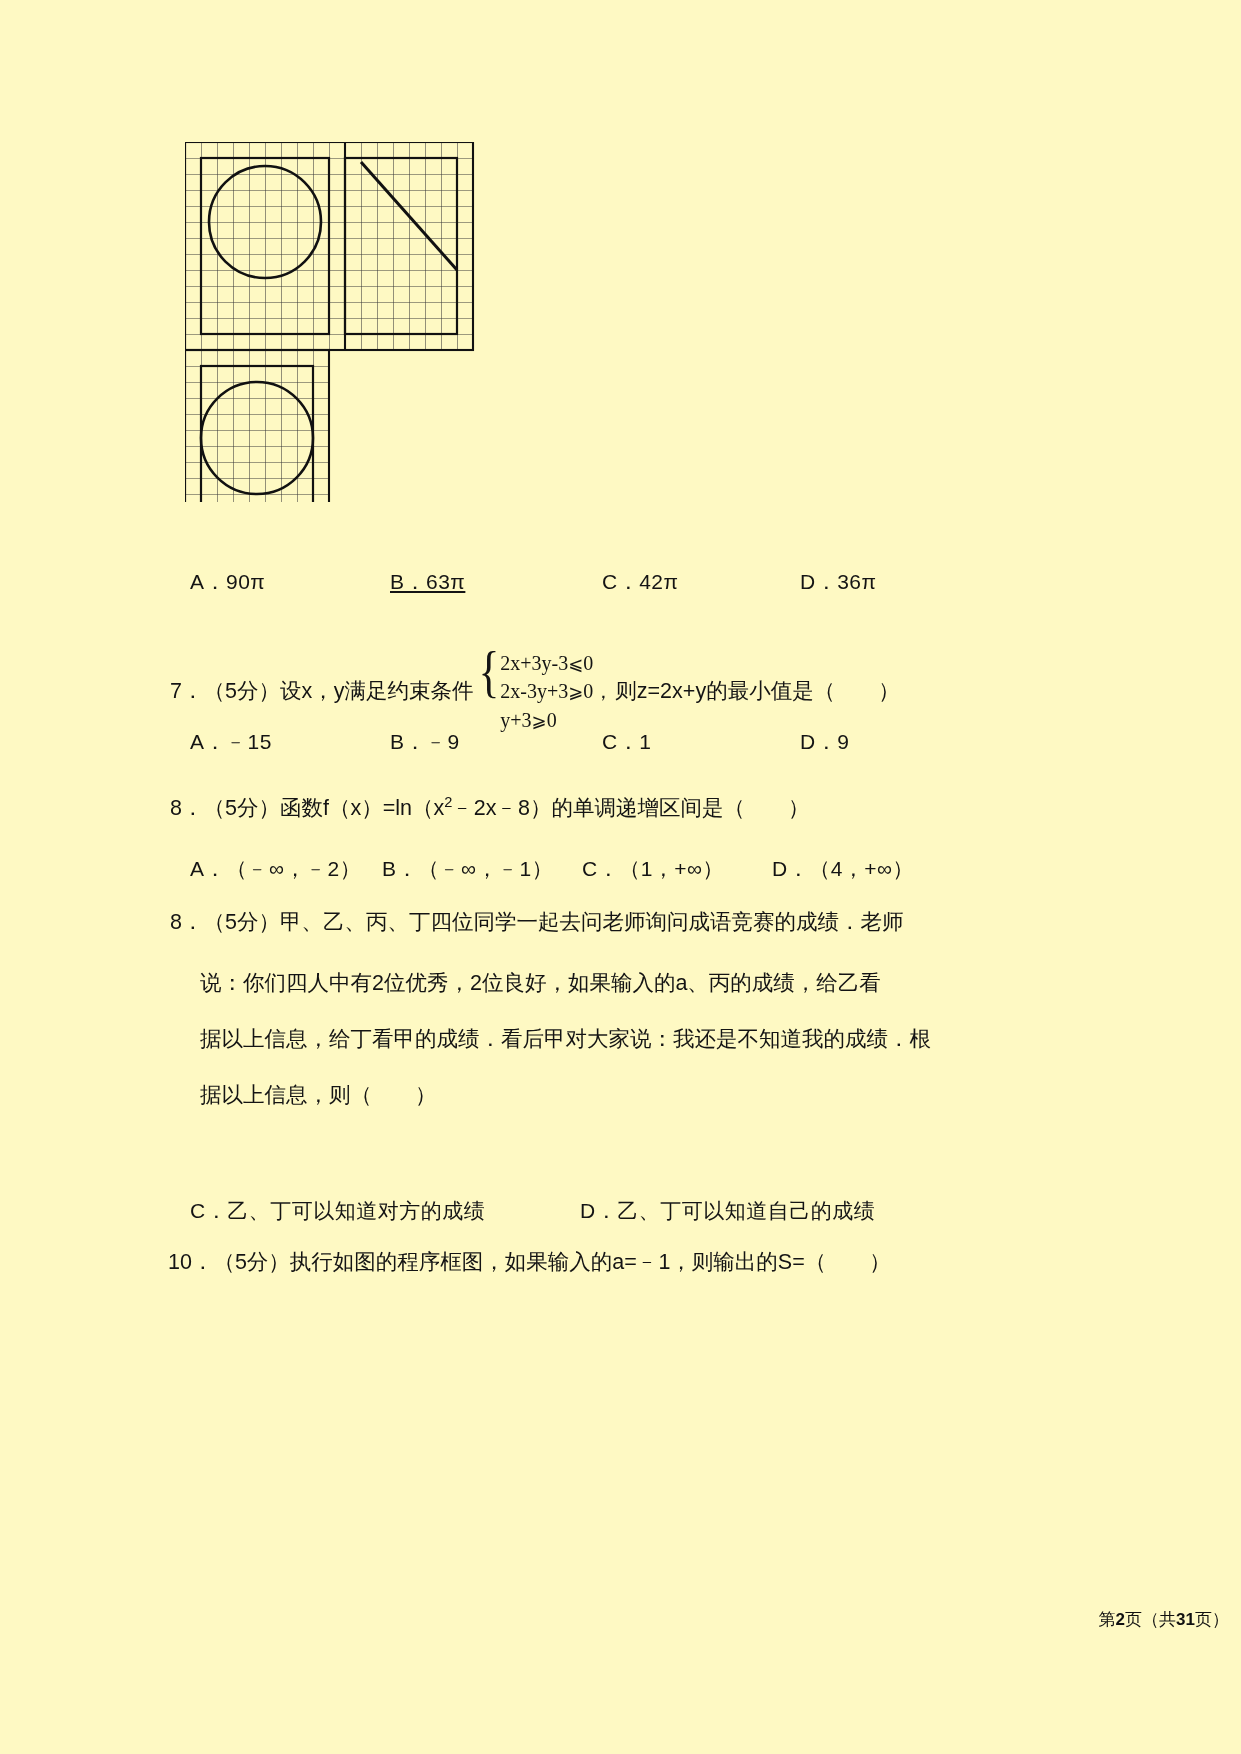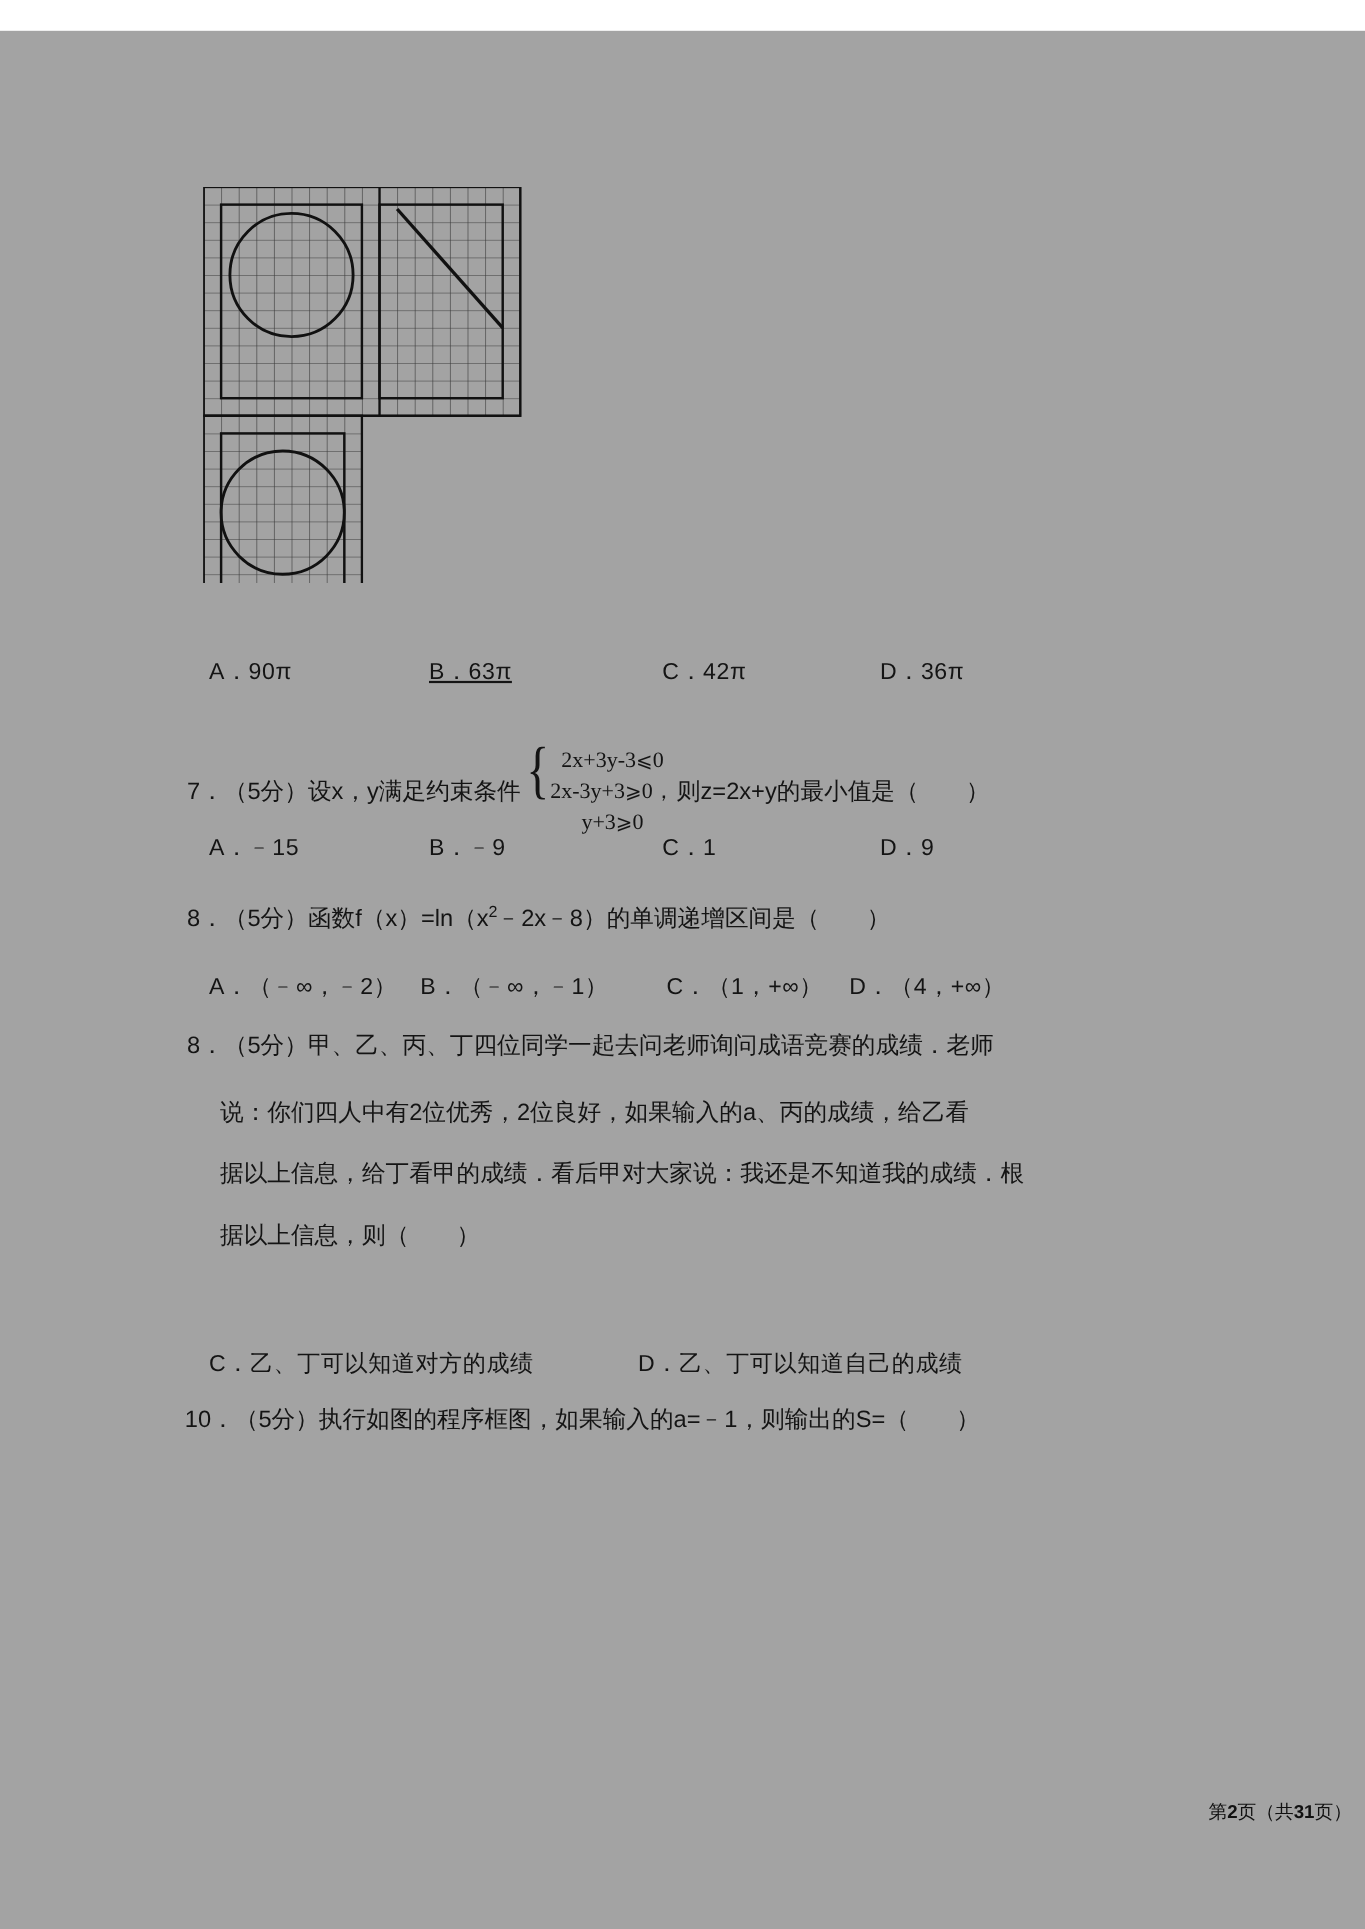--- a/index.html
+++ b/index.html
@@ -11,22 +11,21 @@
     width: 1241px;
     height: 1754px;
     position: relative;
     font-family: "Liberation Sans", "DejaVu Sans", sans-serif;
     color: #1a1a1a;
     overflow: hidden;
   }
   .page {
     position: absolute;
     inset: 0;
-    background: #a3a3a3;
-    margin-top: 28px;
+    background: #fef9c3;
   }
 
   
   .figure-wrap {
     position: absolute;
     left: 185px;
     top: 142px;
     width: 330px;
     height: 360px;
   }
@@ -88,21 +87,20 @@
     margin-right: -3px;
     color: #141414;
   }
   .sys-lines {
     display: flex;
     flex-direction: column;
     justify-content: center;
     font-family: "Liberation Serif", "DejaVu Serif", serif;
     font-size: 20px;
     line-height: 1.42;
-    align-items: center;
   }
   .sys-lines div { white-space: nowrap; }
   .rel { font-family: "DejaVu Sans", sans-serif; font-size: 18px; }
 
   .sup { font-size: 0.68em; vertical-align: super; }
 
   
   .footer {
     position: absolute;
     left: 0;
@@ -201,21 +199,21 @@
     <span class="opt">D．9</span>
   </div>
 
   <div class="q" style="top:795px;">
     <span>8．（5分）函数f（x）=ln（x</span><span class="sup">2</span><span>﹣2x﹣8）的单调递增区间是（　　）</span>
   </div>
 
   <div class="opt-row" style="top:855px;">
     <span class="opt" style="width:192px;">A．（﹣∞，﹣2）</span>
     <span class="opt" style="width:200px;">B．（﹣∞，﹣1）</span>
-    <span class="opt" style="width:190px;text-align:center;">C．（1，+∞）</span>
+    <span class="opt" style="width:190px;">C．（1，+∞）</span>
     <span class="opt">D．（4，+∞）</span>
   </div>
 
   <div class="q" style="top:912px;">8．（5分）甲、乙、丙、丁四位同学一起去问老师询问成语竞赛的成绩．老师</div>
   <div class="q-indent" style="top:968px;">说：你们四人中有2位优秀，2位良好，如果输入的a、丙的成绩，给乙看</div>
   <div class="q-indent" style="top:1024px;">据以上信息，给丁看甲的成绩．看后甲对大家说：我还是不知道我的成绩．根</div>
   <div class="q-indent" style="top:1080px;">据以上信息，则（　　）</div>
 
 
   <div class="opt-row" style="top:1197px;">

